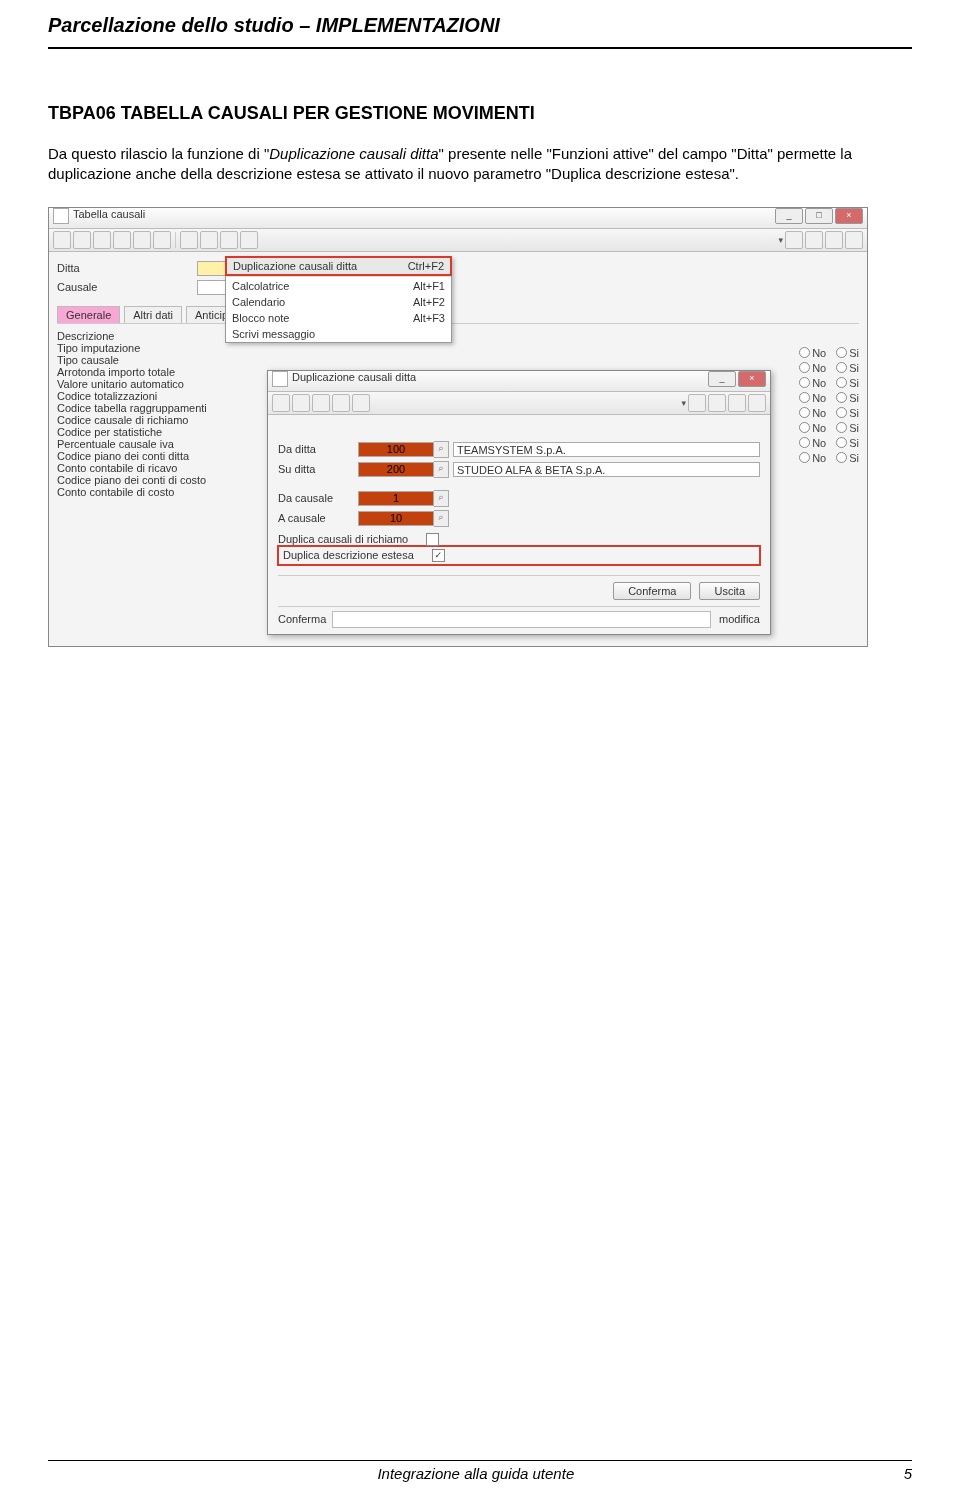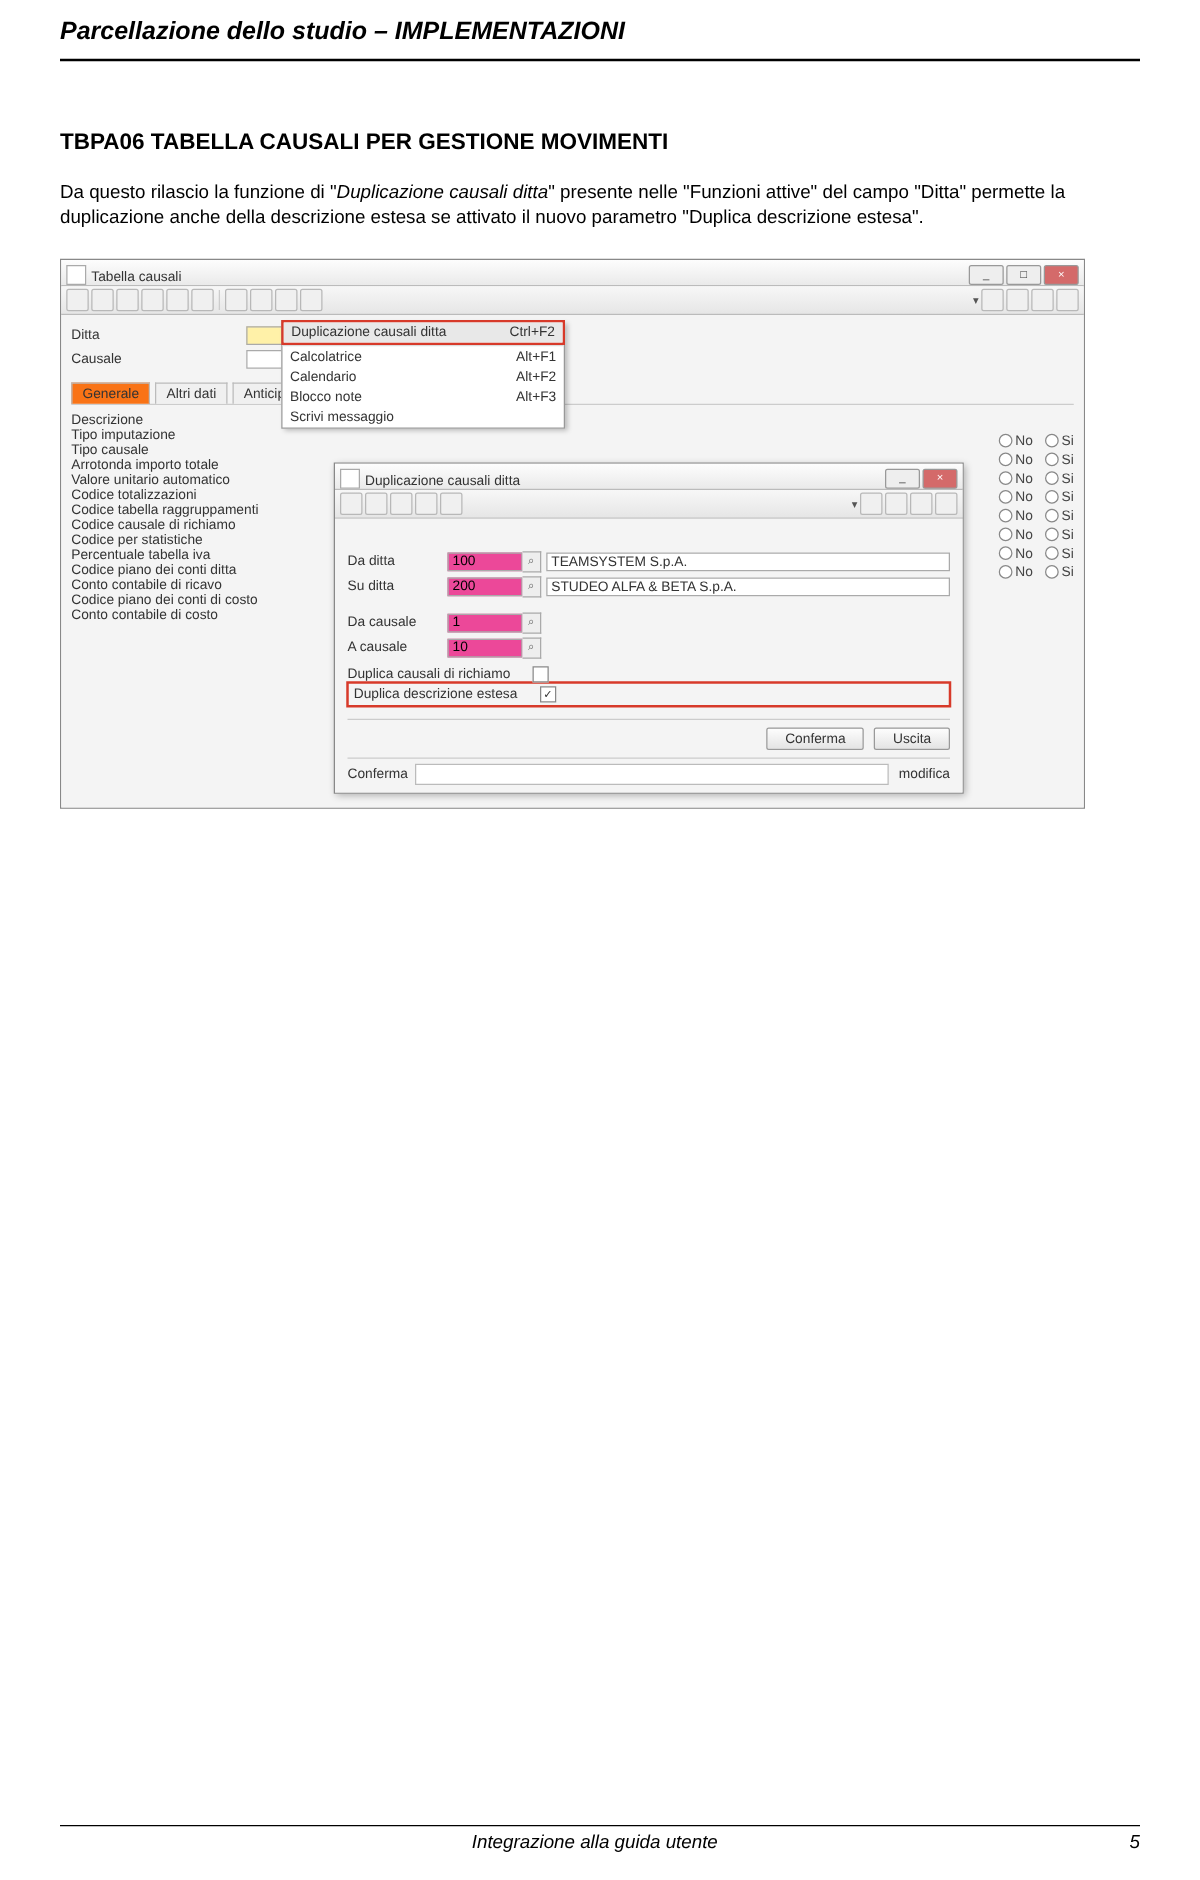--- a/index.html
+++ b/index.html
@@ -4,55 +4,55 @@
 <style>
 html,body{margin:0;padding:0;background:#fff;font-family:Arial,Helvetica,sans-serif;color:#000}
 .page{width:960px;height:1504px;margin:0 auto;position:relative;box-sizing:border-box;padding:14px 48px 0 48px}
 .page-header{font-size:20px;font-weight:bold;font-style:italic;padding-bottom:6px}
 .rule{border:none;border-top:2px solid #000;margin:4px 0 0 0}
 .section-title{font-size:18px;font-weight:bold;margin-top:54px;margin-bottom:20px}
 .body-text{font-size:15px;line-height:1.35;margin-top:6px}
 .body-text .italic{font-style:italic}
 .screenshot{margin-top:22px;width:820px}
 .win{border:1px solid #888;background:#f4f4f4;font-family:'Segoe UI',Tahoma,Arial,sans-serif;font-size:11px;color:#333}
-.win-titlebar{display:flex;align-items:flex-end;background:linear-gradient(#fdfdfd,#eaeaea);border-bottom:1px solid #bbb;height:20px;padding:0 4px}
+.win-titlebar{display:flex;align-items:flex-start;background:linear-gradient(#fdfdfd,#eaeaea);border-bottom:1px solid #bbb;height:20px;padding:0 4px}
 .win-title{flex:1;font-size:11px;color:#333}
 .win-ctrl{display:flex;gap:2px}
 .win-btn{width:26px;height:14px;border:1px solid #999;background:#eee;font-size:9px;text-align:center;line-height:12px;border-radius:2px}
 .win-btn.close{background:#d46a6a;color:#fff}
 .toolbar{display:flex;align-items:center;background:linear-gradient(#f7f7f7,#e6e6e6);border-bottom:1px solid #bbb;height:22px;padding:0 4px;gap:2px}
 .tb-ico{width:16px;height:16px;border:1px solid #b8b8b8;background:#f0f0f0;border-radius:2px}
 .tb-sep{width:1px;height:16px;background:#ccc;margin:0 2px}
 .tb-spacer{flex:1}
 .caret{font-size:9px;color:#555}
 .win-body{position:relative;background:#f4f4f4;padding:6px 8px 8px 8px;min-height:380px}
 .fieldrow{display:flex;align-items:center;margin:2px 0}
 .lbl{width:140px;font-size:11px;color:#333}
 .inpt{border:1px solid #aaa;background:#fff;height:15px;padding:0 2px;font-size:11px;box-sizing:border-box}
 .inpt.yellow{background:#fff1a8}
 .lookup{width:14px;height:15px;border:1px solid #aaa;border-left:none;background:#eee;font-size:9px;text-align:center;line-height:13px;color:#666}
 .tabs{display:flex;gap:4px;margin-top:10px;font-size:11px}
 .tab{border:1px solid #bbb;border-bottom:none;padding:2px 8px;background:#f0f0f0}
-.tab.active{background:#f97316;font-weight:normal}
+.tab.active{background:#f9a8d4;font-weight:normal}
 .form-grid{border-top:1px solid #ccc;padding-top:6px;display:flex}
 .left-col{flex:0 0 160px;display:flex;flex-direction:column;gap:0;font-size:11px;color:#333}
 .right-col{flex:1;display:flex;flex-direction:column;gap:3px;font-size:11px;color:#333}
 .no-si{display:flex;gap:10px;justify-content:flex-end}
 .radio{display:flex;align-items:center;gap:2px;font-size:11px;color:#444}
 .radio .dot{width:9px;height:9px;border:1px solid #888;border-radius:50%;background:#fff}
 .dropdown{position:absolute;left:176px;top:4px;width:225px;background:#fff;border:1px solid #999;box-shadow:2px 2px 4px rgba(0,0,0,.25);font-size:11px}
 .dd-row{display:flex;justify-content:space-between;padding:2px 6px}
 .dd-row.hover{background:#e8e8e8}
 .dd-sep{border-top:1px solid #ddd;margin:1px 0}
 .red-box{border:2px solid #d73a2a;margin:-1px}
 .dialog{position:absolute;left:218px;top:118px;width:502px;background:#f4f4f4;border:1px solid #888;box-shadow:2px 2px 6px rgba(0,0,0,.3)}
 .dialog .win-body{padding:23px 10px 6px 10px;min-height:auto}
 .dlg-fieldrow{display:flex;align-items:center;margin:3px 0}
 .dlg-lbl{width:80px;font-size:11px}
-.dlg-inpt{border:1px solid #aaa;background:#ec4899;height:15px;width:60px;text-align:left;padding:0 3px;font-size:11px;box-sizing:border-box}
+.dlg-inpt{border:1px solid #aaa;background:#c2410c;height:15px;width:76px;text-align:center;padding:0 3px;font-size:11px;box-sizing:border-box}
 .dlg-val{border:1px solid #aaa;background:#fff;height:15px;flex:1;margin-left:4px;padding:0 3px;font-size:11px;line-height:15px;box-sizing:border-box;color:#333}
 .dlg-check{display:flex;align-items:center;gap:18px;margin-top:6px;font-size:11px}
 .cb{width:11px;height:11px;border:1px solid #888;background:#fff;font-size:9px;text-align:center;line-height:10px}
 .dlg-btns{border-top:1px solid #ccc;margin-top:10px;padding-top:6px;display:flex;justify-content:flex-end;gap:8px}
 .dlg-btn{border:1px solid #999;background:linear-gradient(#fdfdfd,#e4e4e4);padding:2px 14px;font-size:11px;border-radius:2px}
 .status-row{display:flex;align-items:center;margin-top:6px;border-top:1px solid #ccc;padding-top:4px;font-size:11px}
 .status-box{border:1px solid #bbb;background:#fff;height:15px;flex:1;margin-right:8px}
 .footer{position:absolute;bottom:22px;left:48px;right:48px}
 .footer-line{border-top:1px solid #000;margin-bottom:4px}
 .footer-text{display:flex;justify-content:space-between;font-style:italic;font-size:15px}
@@ -127,21 +127,21 @@
             <span>Descrizione</span>
             <span>Tipo imputazione</span>
             <span>Tipo causale</span>
             <span>Arrotonda importo totale</span>
             <span>Valore unitario automatico</span>
             <span></span>
             <span>Codice totalizzazioni</span>
             <span>Codice tabella raggruppamenti</span>
             <span>Codice causale di richiamo</span>
             <span>Codice per statistiche</span>
-            <span>Percentuale tabella iva</span>
+            <span>Percentuale causale iva</span>
             <span>Codice piano dei conti ditta</span>
             <span>Conto contabile di ricavo</span>
             <span>Codice piano dei conti di costo</span>
             <span>Conto contabile di costo</span>
           </div>
           <div class="right-col">
             <div style="height:14px"></div>
             <div class="no-si">
                 <span class="radio">
                   <span class="dot"></span>

